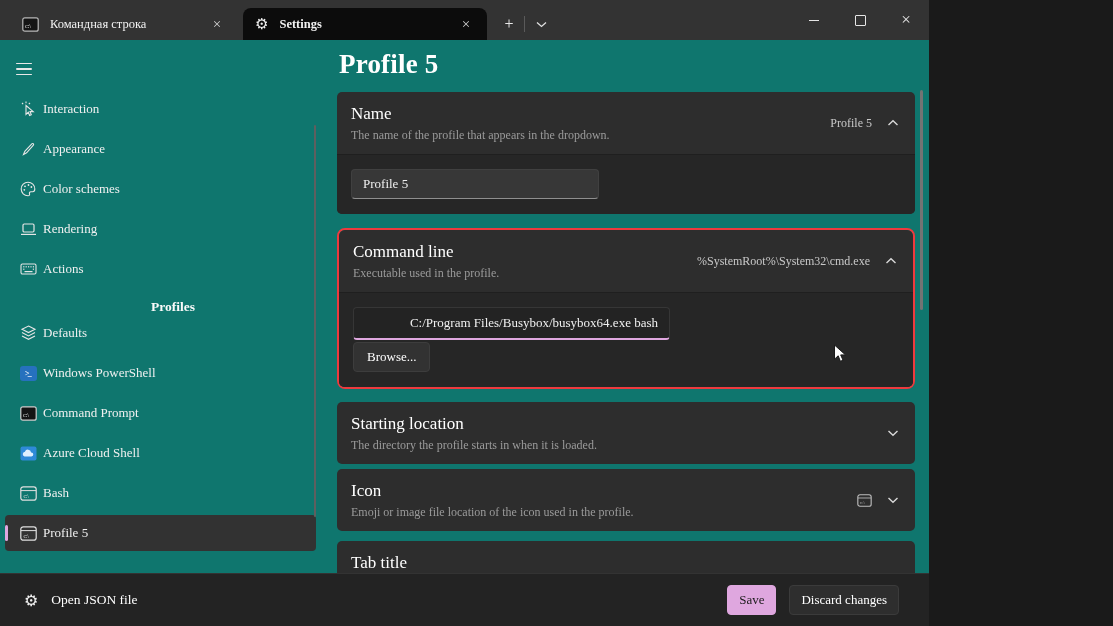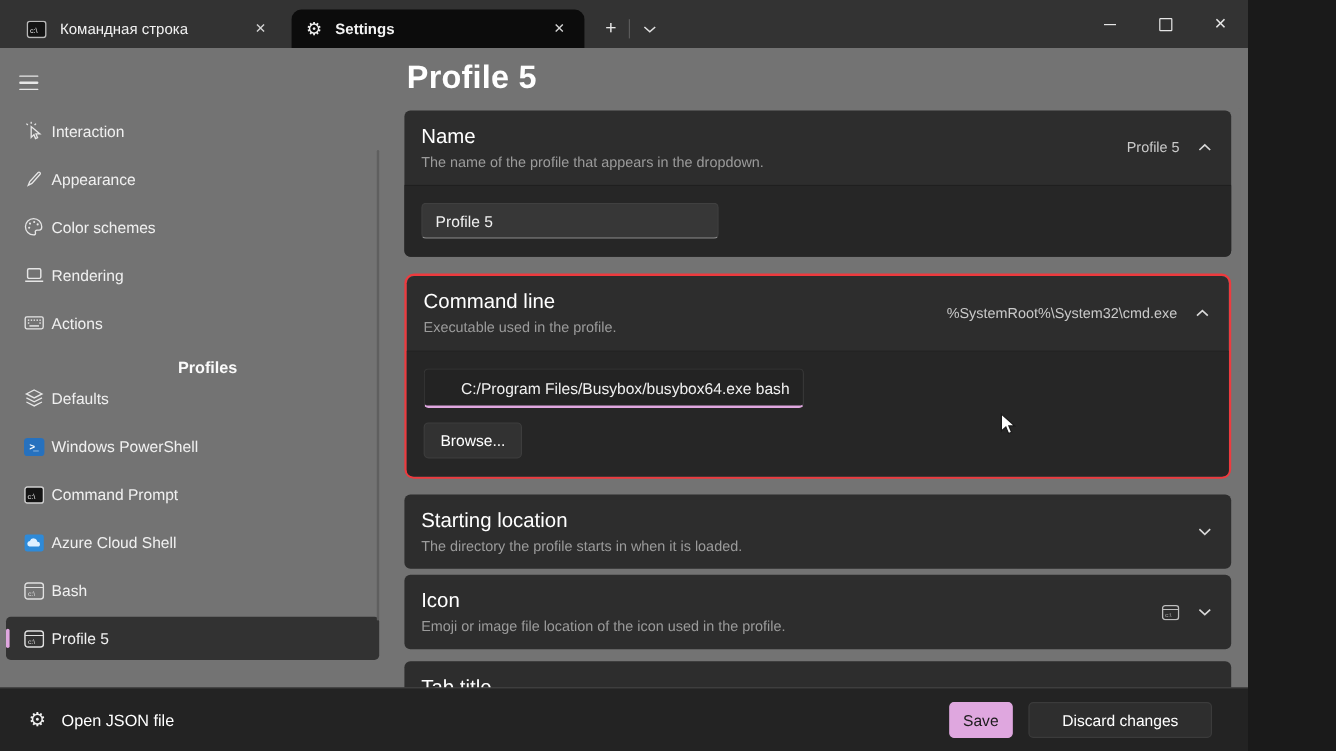--- a/index.html
+++ b/index.html
@@ -1,19 +1,19 @@
 <!DOCTYPE html>
 <html style="--accent: #dfa7df; --highlight: #ee3a3e; --titlebar: #333333; --ps-blue: #2671be; --azure-blue: #2e8ad8;"><head>
 <meta charset="utf-8">
 <style>
   html,body{margin:0;padding:0;background:#1a1a1a;}
   .window{
-    position:relative;width:1040px;height:626px;overflow:hidden;
-    background:#737373;color:#fff;
-    font-family:Liberation Sans, sans-serif;font-size:13px;
+    position:relative;width:929px;height:626px;overflow:hidden;
+    background:#0f766e;color:#fff;
+    font-family:Liberation Serif, serif;font-size:13px;
   }
   
   .titlebar{height:40px;background:var(--titlebar,#333333);display:flex;align-items:flex-end;}
   .tab{height:32px;display:flex;align-items:center;box-sizing:border-box;padding:0 10px;cursor:default;}
   .tab.inactive{width:224px;margin-left:12px;}
   .tab.active{width:244px;margin-left:7px;background:#0c0c0c;border-radius:8px 8px 0 0;padding:0 12px;}
   .tab-glyph{width:17px;height:15px;flex-shrink:0;}
   .tab-label{flex:1;margin-left:11px;font-size:12.5px;color:#f2f2f2;white-space:nowrap;overflow:hidden;}
   .tab.active .tab-label{font-weight:700;}
   .tab-close{width:18px;text-align:center;font-size:15px;color:#d4d4d4;line-height:18px;border-radius:3px;}
@@ -48,35 +48,35 @@
   .header-text{flex:1;min-width:0;}
   .card-title{font-size:17px;color:#ffffff;}
   .card-desc{font-size:12px;color:#9b9b9b;margin-top:4px;}
   .header-value{font-size:12px;color:#c9c9c9;margin-right:15px;white-space:nowrap;}
   .chev{display:flex;align-items:center;}
   .card-body{background:#262626;border-top:1px solid #1f1f1f;border-radius:0 0 5px 5px;padding:14px 16px 15px 14px;}
   .gap14{height:14px;}.gap13{height:13px;}.gap5{height:5px;}.gap10{height:10px;}
   .text-input{display:block;box-sizing:border-box;height:30px;background:#373737;border:1px solid #404040;border-bottom:1px solid #8f8f8f;border-radius:4px;color:#f0f0f0;font-size:13px;font-family:inherit;padding:0 11px;outline:none;}
   .name-input{width:248px;}
   .cmd-input{width:317px;height:33px;background:#232323;border:1px solid #363636;border-bottom:2px solid var(--accent,#dfa7df);text-align:right;}
-  .browse-btn{margin-top:12px;height:30px;padding:0 13px;background:#323232;border:1px solid #3d3d3d;border-radius:4px;color:#fff;font-size:13px;font-family:inherit;cursor:pointer;}
+  .browse-btn{margin-top:2px;height:30px;padding:0 13px;background:#323232;border:1px solid #3d3d3d;border-radius:4px;color:#fff;font-size:13px;font-family:inherit;cursor:pointer;}
   .highlight-wrap{border:2px solid var(--highlight,#ee3a3e);border-radius:8px;}
   .highlight-wrap .card{border-radius:6px;}
   .mini-cmd{margin-right:15px;display:flex;align-items:center;}
   .clipped-card{height:60px;overflow:hidden;}
   .clipped-card .card-header{height:56px;align-items:flex-start;padding-top:12px;}
   .main-scrollbar{position:absolute;right:6px;top:50px;width:3px;height:220px;background:#737373;border-radius:2px;}
   .mouse-cursor{position:absolute;left:503px;top:304px;z-index:20;pointer-events:none;}
   
   .footer{height:53px;background:#232323;border-top:1px solid #333333;display:flex;align-items:center;padding:0 30px 0 24px;box-sizing:border-box;}
   .openjson{display:flex;align-items:center;background:none;border:none;color:#fff;font-family:inherit;font-size:13.5px;cursor:pointer;padding:0;}
   .openjson .gear-glyph{font-size:16px;margin-right:13px;}
   .f-spacer{flex:1;}
   .save-btn{height:30px;padding:0 11px;background:var(--accent,#dfa7df);border:1px solid var(--accent,#dfa7df);border-radius:4px;color:#1b1b1b;font-size:13px;font-family:inherit;cursor:pointer;}
-  .discard-btn{margin-left:13px;height:30px;padding:0 27px;background:#2e2e2e;border:1px solid #3b3b3b;border-radius:4px;color:#fff;font-size:13px;font-family:inherit;cursor:pointer;text-align:center;}
+  .discard-btn{margin-left:13px;height:30px;padding:0 11px;background:#2e2e2e;border:1px solid #3b3b3b;border-radius:4px;color:#fff;font-size:13px;font-family:inherit;cursor:pointer;text-align:center;}
   svg{display:block;}
 </style>
 </head>
 <body>
 
 <div class="window">
 
   <div class="titlebar">
     <div class="tab inactive">
       <svg class="tab-glyph" viewBox="0 0 17 15">

